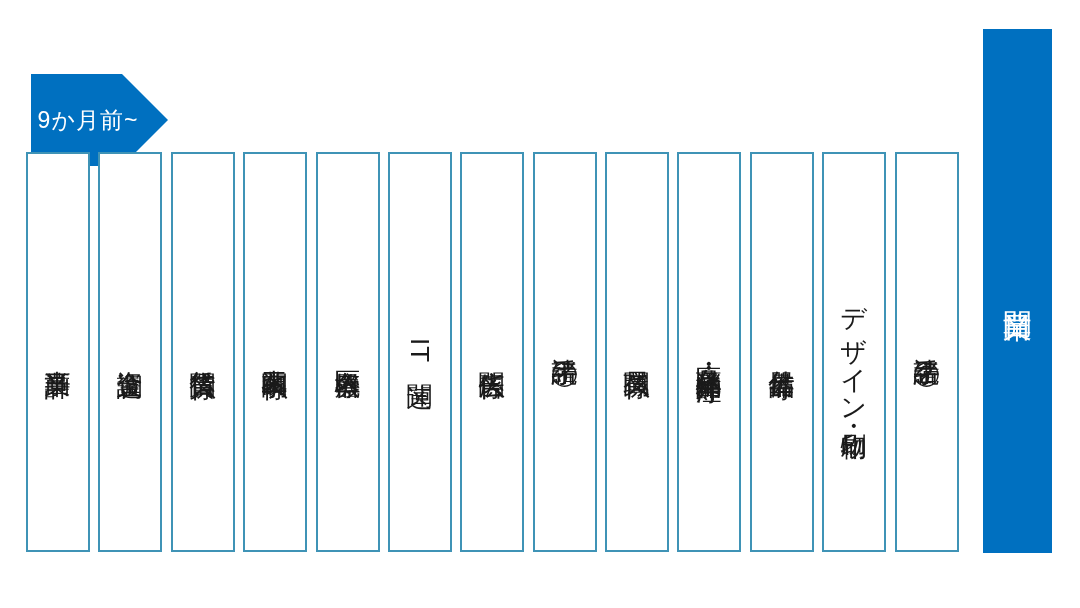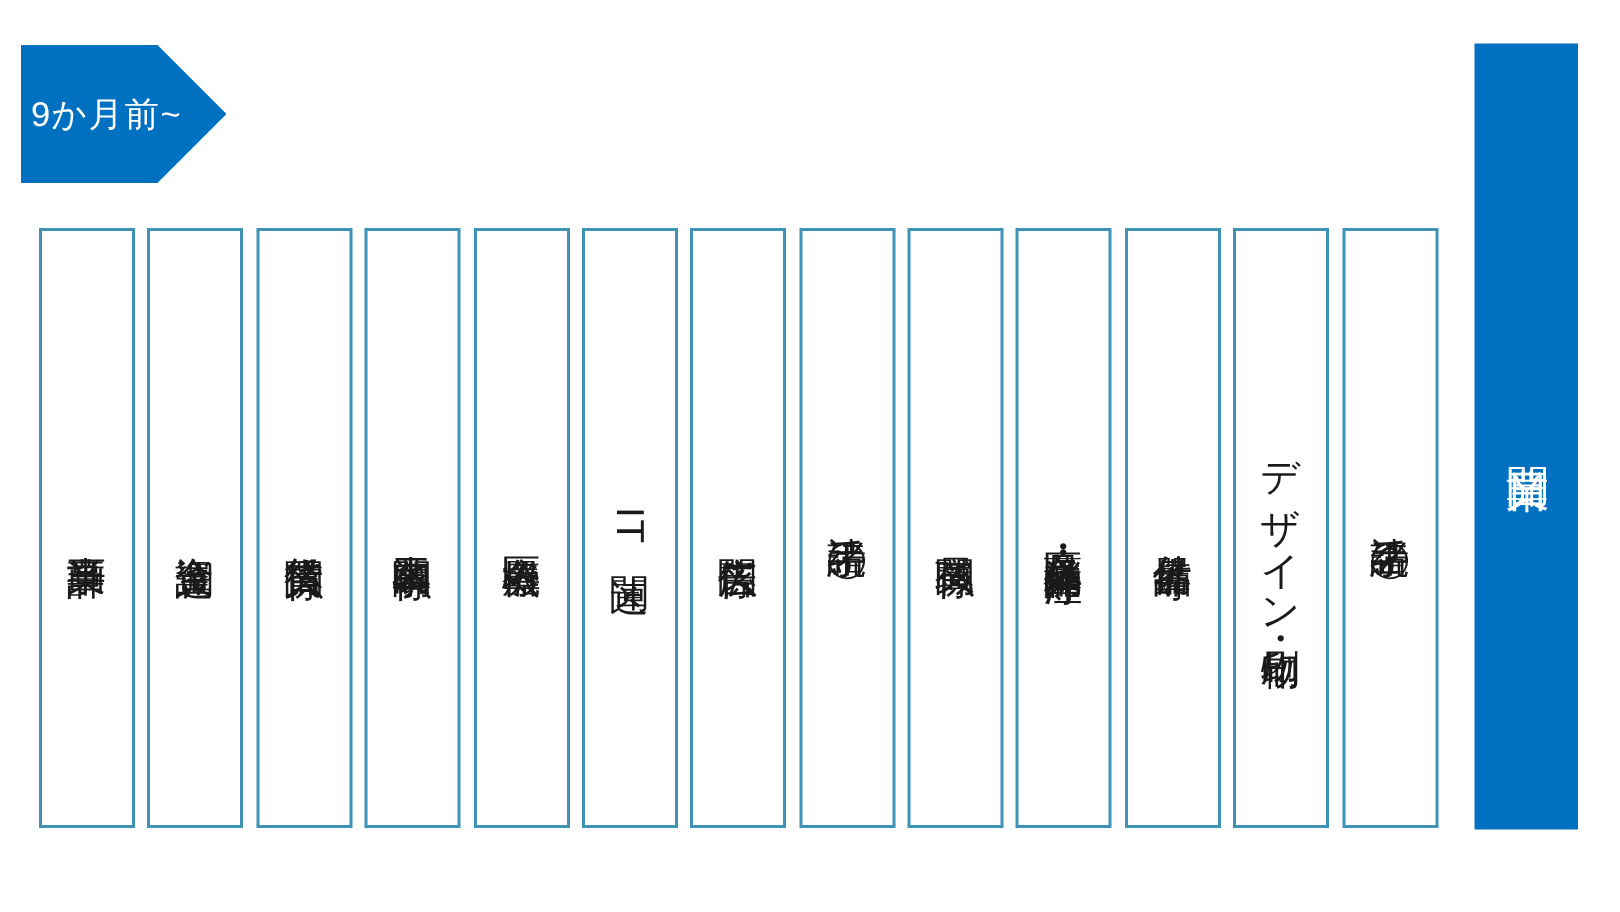--- a/index.html
+++ b/index.html
@@ -22,21 +22,21 @@
     display: flex;
     align-items: center;
     justify-content: center;
     font-size: 23px;
     font-weight: 500;
     letter-spacing: 1px;
     box-sizing: border-box;
     padding-right: 23px;
     clip-path: polygon(0 0, calc(100% - 46px) 0, 100% 50%, calc(100% - 46px) 100%, 0 100%);
   }
-  .phase-1 { left: 14px;  width: 137px; }
+  .phase-1 { left: 31px;  width: 137px; margin-top: 44px; }
   .phase-2 { left: 171px; width: 426px; }
   .phase-3 { left: 606px; width: 354px; }
 
   
   .task {
     position: absolute;
     top: 152px;
     height: 400px;
     width: 64px;
     background: #ffffff;

